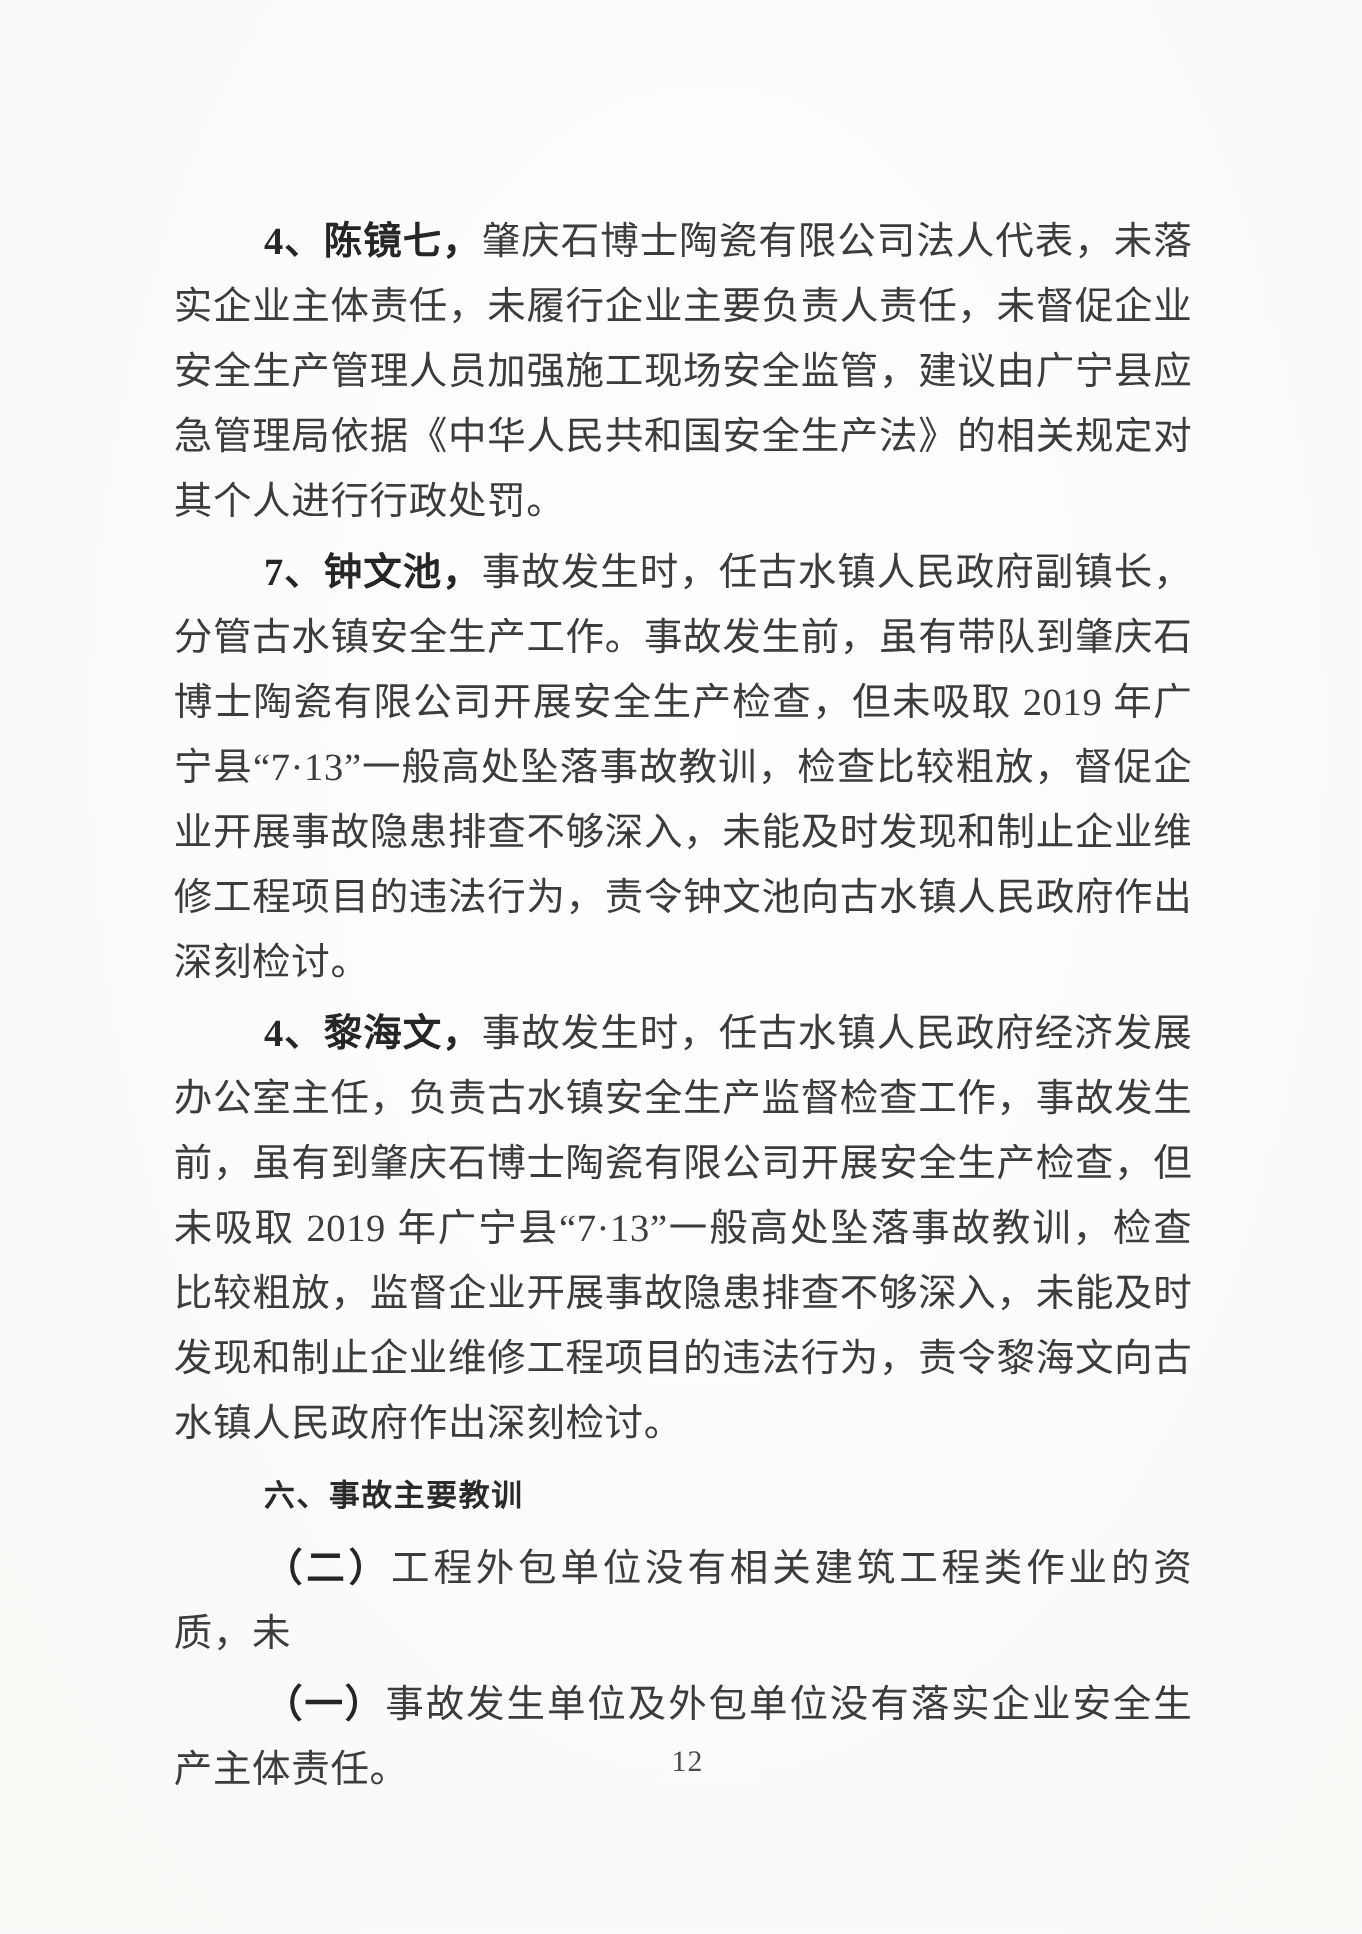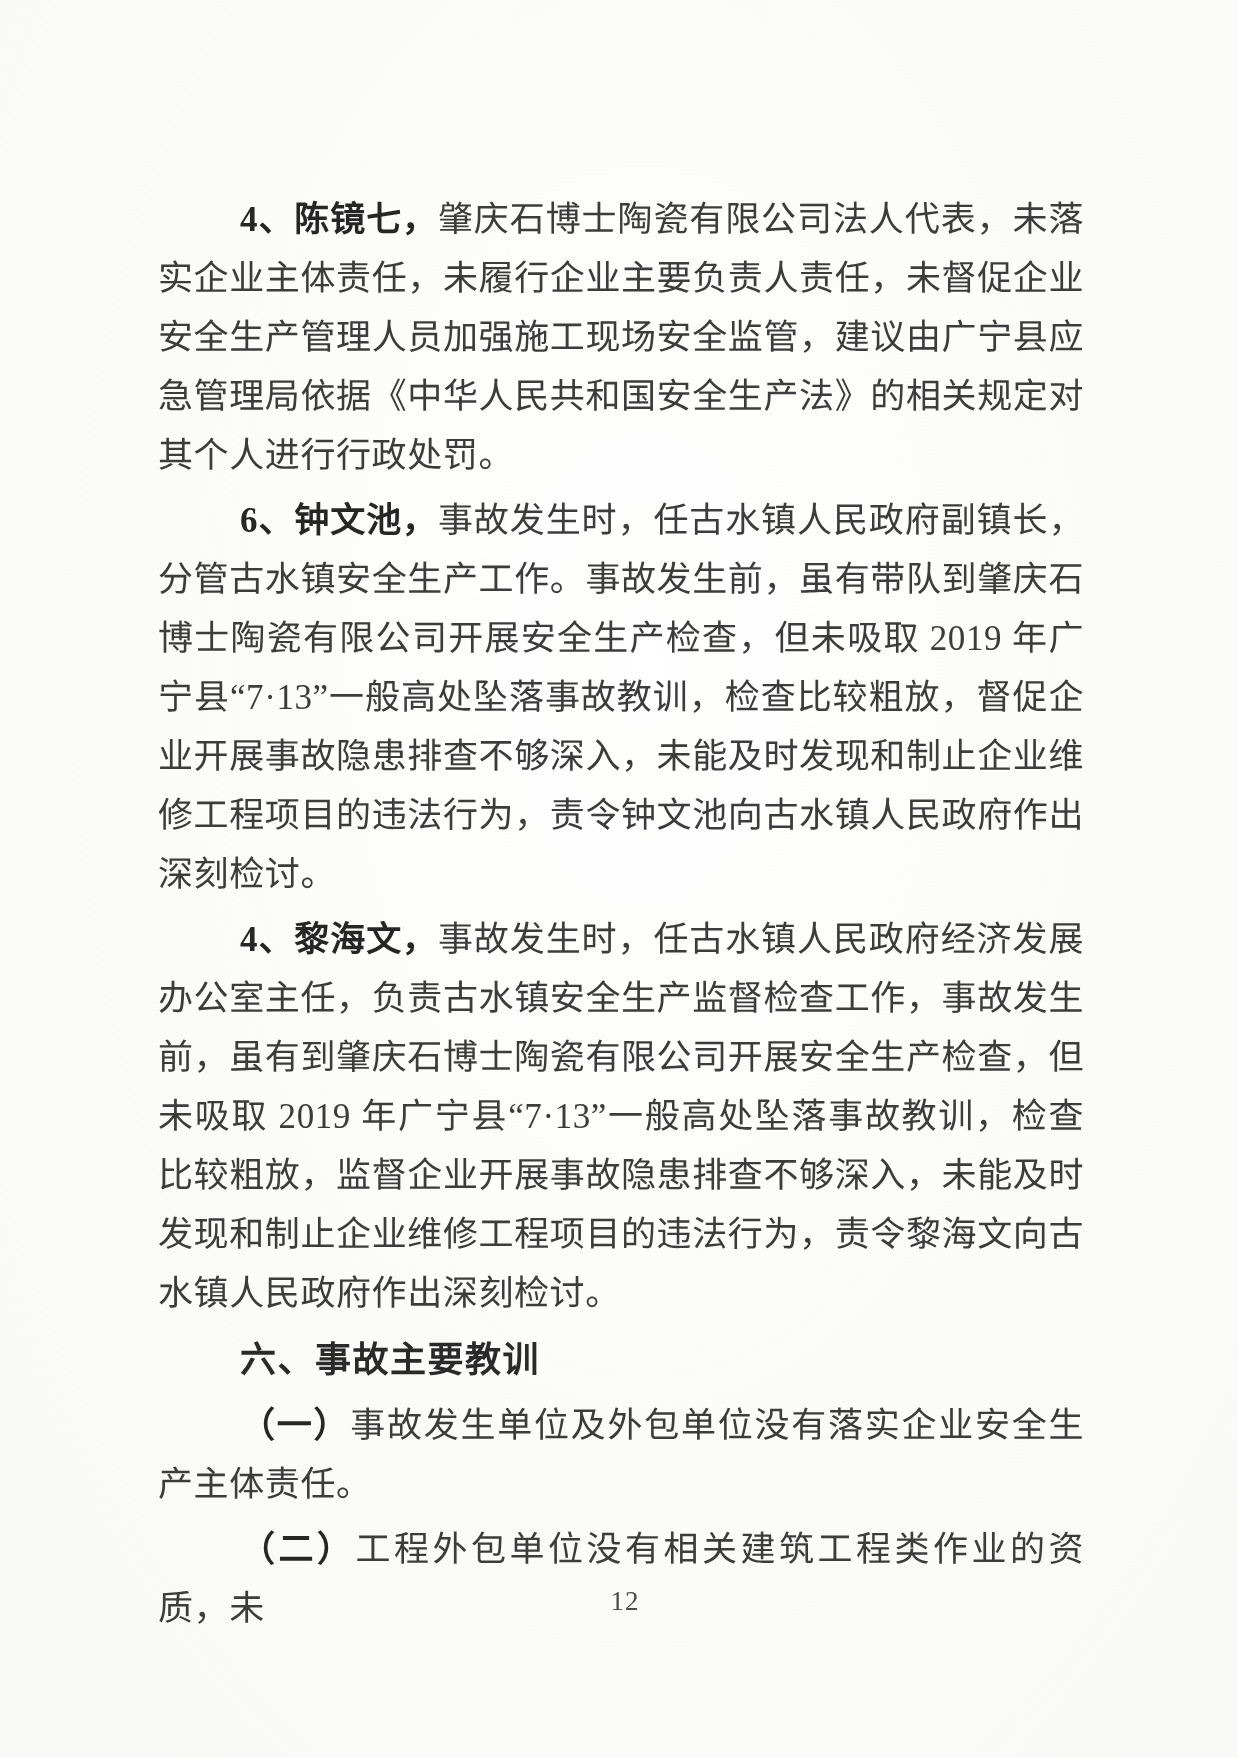--- a/index.html
+++ b/index.html
@@ -37,21 +37,21 @@
     text-justify: inter-character;
     text-indent: 82px;
     margin: 0 0 6px 0;
   }
   .para-lead {
     font-weight: 700;
     color: #262626;
   }
   .section-heading {
     font-family: "Liberation Sans", "DejaVu Sans", sans-serif;
-    font-size: 36px;
+    font-size: 28px;
     font-weight: 700;
     color: #2a2a2a;
     line-height: 59px;
     letter-spacing: 1.5px;
     text-indent: 82px;
     margin: 7px 0 7px 0;
   }
   .page-number {
     position: absolute;
     top: 1586px;
@@ -63,20 +63,20 @@
     color: #4a4a4a;
     letter-spacing: 1px;
   }
 </style>
 </head>
 <body>
 
 <div class="page">
   <main class="doc-body" id="doc-body">
       <p class="body-para"><b class="para-lead">4、陈镜七，</b><span>肇庆石博士陶瓷有限公司法人代表，未落实企业主体责任，未履行企业主要负责人责任，未督促企业安全生产管理人员加强施工现场安全监管，建议由广宁县应急管理局依据《中华人民共和国安全生产法》的相关规定对其个人进行行政处罚。</span></p>
-      <p class="body-para"><b class="para-lead">6、钟文池，</b><span>事故发生时，任古水镇人民政府副镇长，分管古水镇安全生产工作。事故发生前，虽有带队到肇庆石博士陶瓷有限公司开展安全生产检查，但未吸取 2019 年广宁县“7·13”一般高处坠落事故教训，检查比较粗放，督促企业开展事故隐患排查不够深入，未能及时发现和制止企业维修工程项目的违法行为，责令钟文池向古水镇人民政府作出深刻检讨。</span></p>
+      <p class="body-para"><b class="para-lead">7、钟文池，</b><span>事故发生时，任古水镇人民政府副镇长，分管古水镇安全生产工作。事故发生前，虽有带队到肇庆石博士陶瓷有限公司开展安全生产检查，但未吸取 2019 年广宁县“7·13”一般高处坠落事故教训，检查比较粗放，督促企业开展事故隐患排查不够深入，未能及时发现和制止企业维修工程项目的违法行为，责令钟文池向古水镇人民政府作出深刻检讨。</span></p>
       <p class="body-para"><b class="para-lead">4、黎海文，</b><span>事故发生时，任古水镇人民政府经济发展办公室主任，负责古水镇安全生产监督检查工作，事故发生前，虽有到肇庆石博士陶瓷有限公司开展安全生产检查，但未吸取 2019 年广宁县“7·13”一般高处坠落事故教训，检查比较粗放，监督企业开展事故隐患排查不够深入，未能及时发现和制止企业维修工程项目的违法行为，责令黎海文向古水镇人民政府作出深刻检讨。</span></p>
       <h2 class="section-heading">六、事故主要教训</h2>
+      <p class="body-para"><b class="para-lead">（二）</b><span>工程外包单位没有相关建筑工程类作业的资质，未</span></p>
       <p class="body-para"><b class="para-lead">（一）</b><span>事故发生单位及外包单位没有落实企业安全生产主体责任。</span></p>
-      <p class="body-para"><b class="para-lead">（二）</b><span>工程外包单位没有相关建筑工程类作业的资质，未</span></p>
     </main>
   <div class="page-number">12</div>
 </div>
 
 </body></html>

